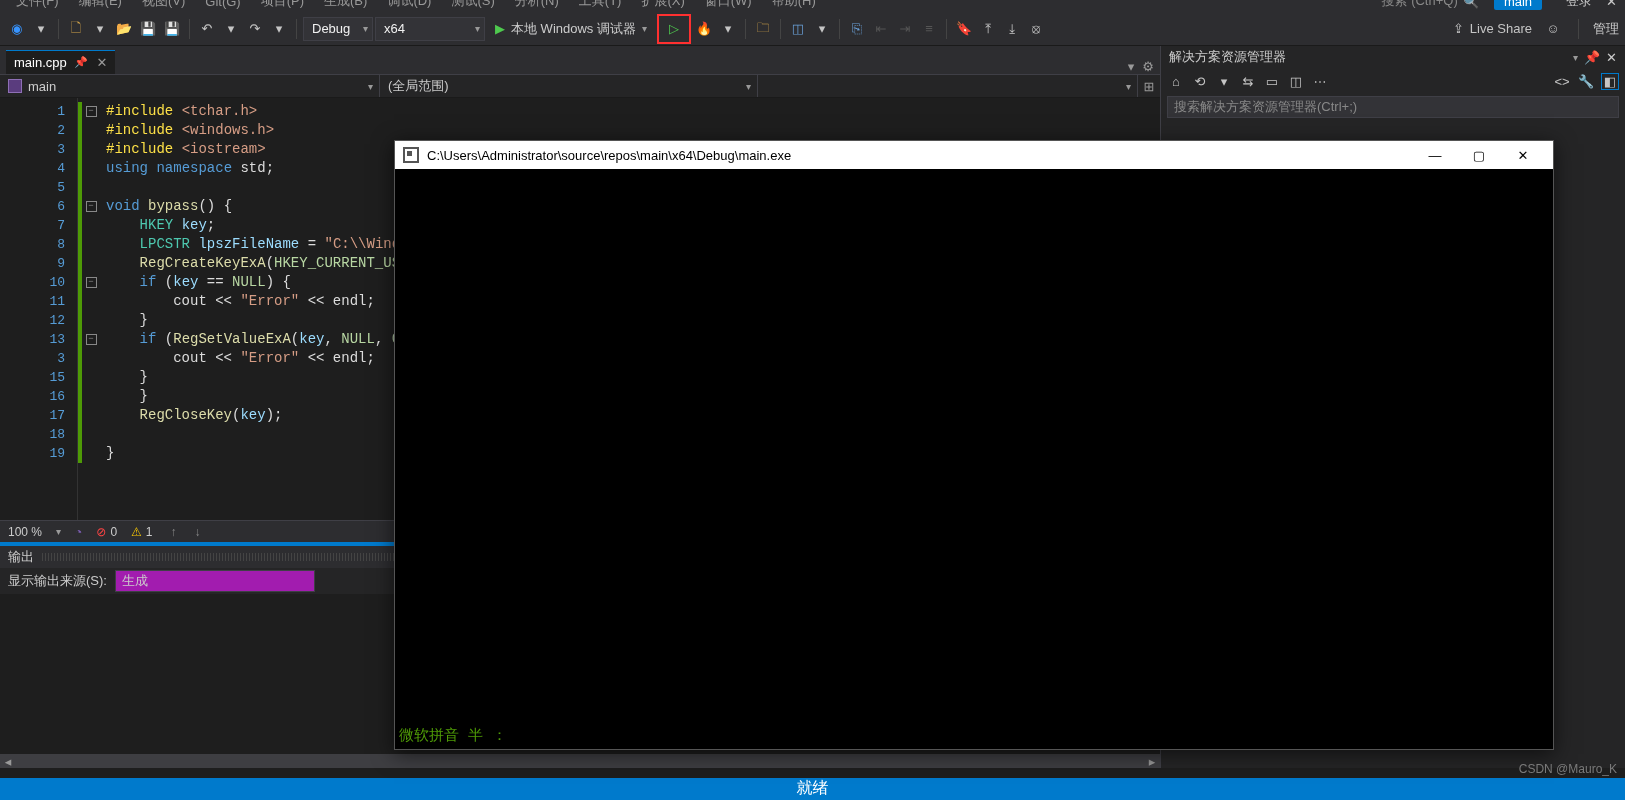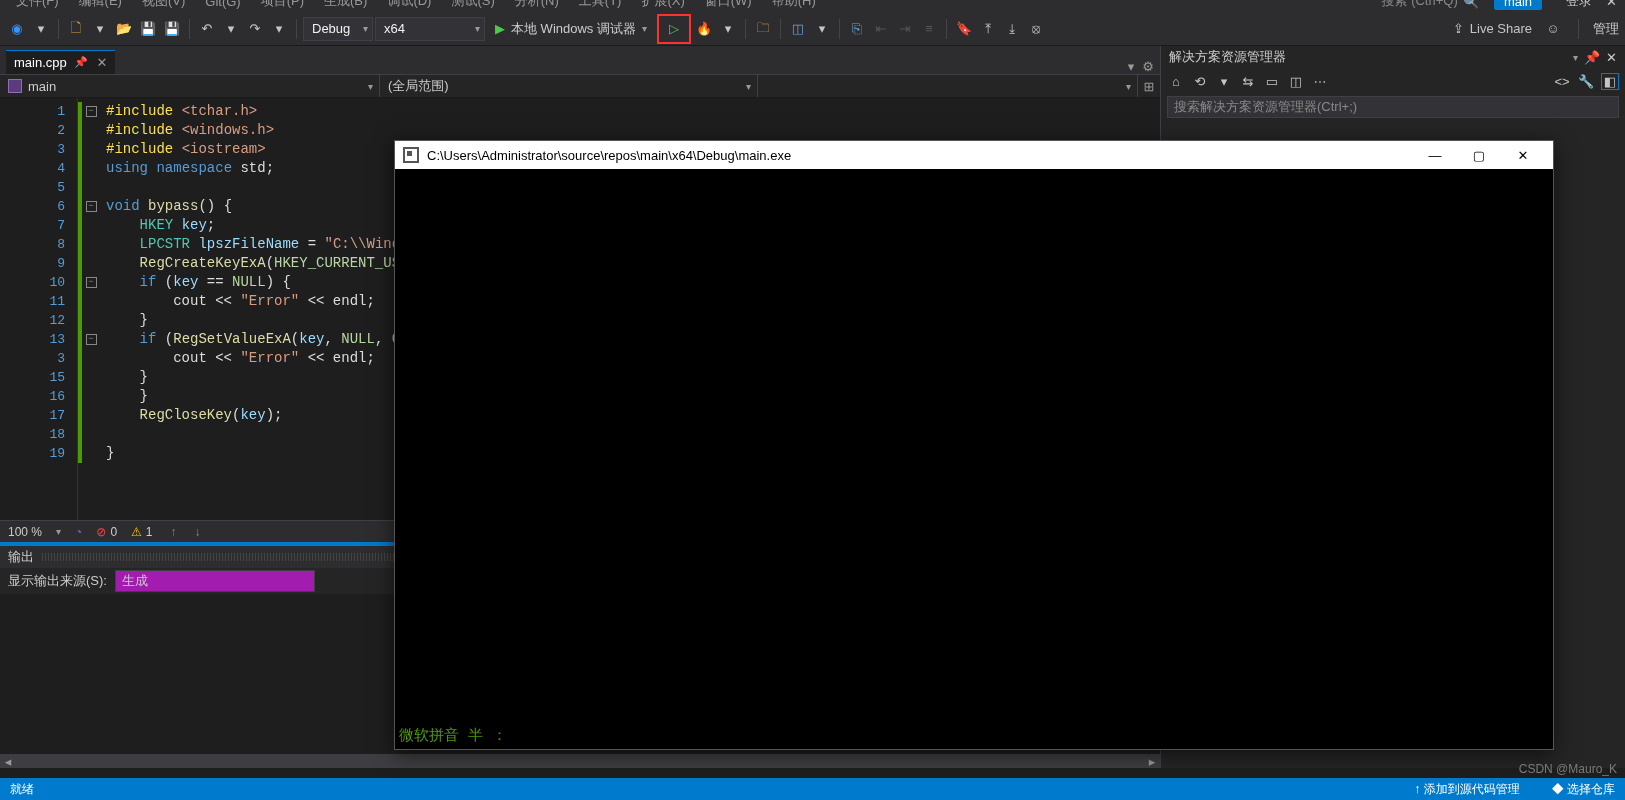--- a/index.html
+++ b/index.html
@@ -316,21 +316,22 @@
 
 .bottom-bar {
   position: absolute;
   bottom: 0; left: 0; right: 0;
   height: 22px;
   background: #007acc;
   color: #fff;
   display: flex;
   align-items: center;
   padding: 0 10px;
-  font-size: 12px;
+  font-size: 16px;
+  flex-direction: column;
 }
 .bottom-bar .spacer { flex: 1; }
 .watermark {
   position: absolute;
   bottom: 24px; right: 8px;
   color: #7a7a7a;
   font-size: 12px;
   z-index: 50;
 }
 

